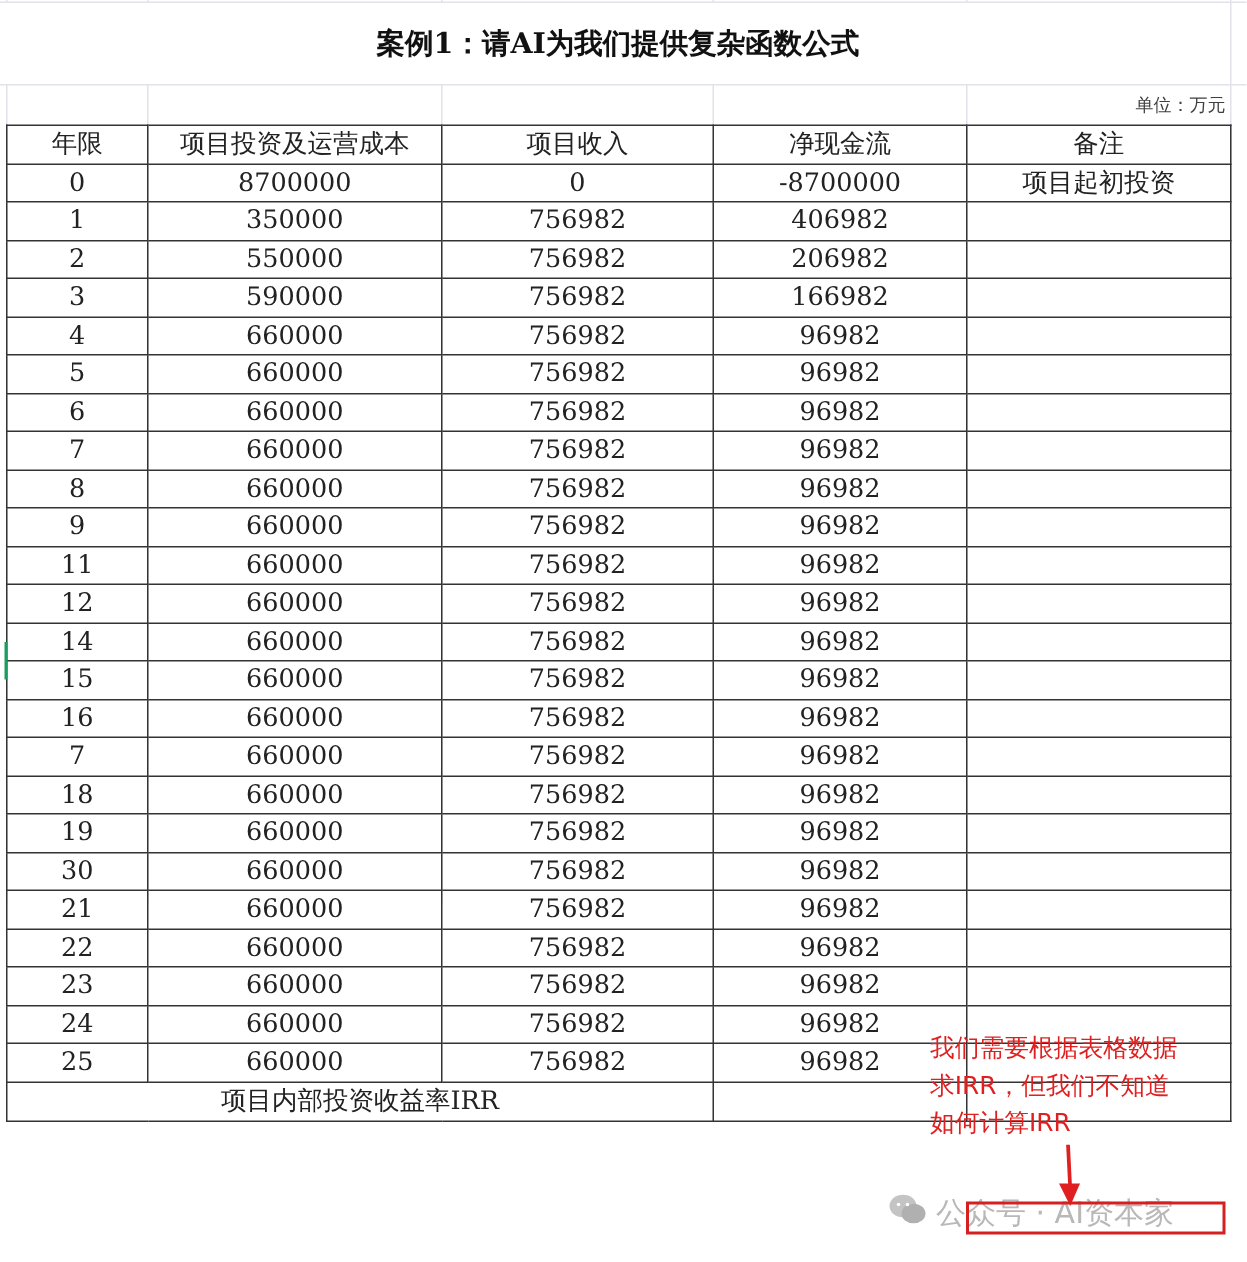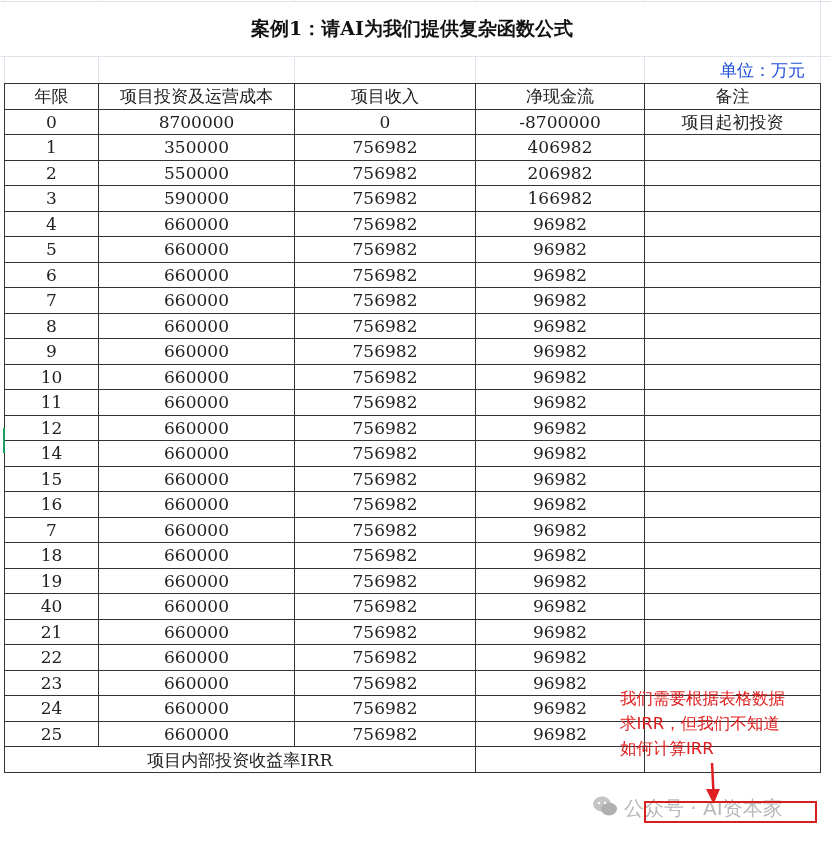--- a/index.html
+++ b/index.html
@@ -5,22 +5,22 @@
   html, body { margin:0; padding:0; background:#ffffff; }
   body { width:831px; height:841px; position:relative; overflow:hidden;
          font-family:"DejaVu Serif","Liberation Serif",serif; color:#222; }
   .sheet { position:absolute; left:0; top:0; width:831px; height:602px; }
   
   .gl-v { position:absolute; top:0; bottom:0; width:1px; background:#e2e2ea; }
   .gl-h { position:absolute; left:0; right:0; height:1px; background:#e2e2ea; }
   .title { position:absolute; left:4px; width:816px; top:2px; height:54px;
            display:flex; align-items:center; justify-content:center;
            font-weight:bold; font-size:19px; color:#111; background:#fff; }
-  .unit { position:absolute; right:26px; top:58px; height:25px; font-size:17px;
-          display:flex; align-items:center; color:#1d4ed8; }
+  .unit { position:absolute; right:14px; top:58px; height:25px; font-size:12px;
+          display:flex; align-items:center; color:#404040; }
   table.data { position:absolute; left:4px; top:83px; border-collapse:collapse;
                table-layout:fixed; width:816px; }
   table.data td { border:1.5px solid #333; height:24.5px; padding:0; text-align:center;
                   font-size:17px; line-height:24px; white-space:nowrap; overflow:hidden;
                   color:#222; background:#fff; }
   table.data tr.irr td { height:25px; }
   .annot { position:absolute; left:620px; top:686px; width:210px; color:#e02020;
            font-family:"DejaVu Sans","Liberation Sans",sans-serif; font-size:16.5px;
            line-height:25px; background:transparent; }
   .arrow { position:absolute; left:706px; top:763px; }
@@ -128,27 +128,20 @@
           <td></td>
         </tr>
         <tr>
           <td>9</td>
           <td>660000</td>
           <td>756982</td>
           <td>96982</td>
           <td></td>
         </tr>
         <tr>
-          <td>10</td>
-          <td>660000</td>
-          <td>756982</td>
-          <td>96982</td>
-          <td></td>
-        </tr>
-        <tr>
           <td>11</td>
           <td>660000</td>
           <td>756982</td>
           <td>96982</td>
           <td></td>
         </tr>
         <tr>
           <td>12</td>
           <td>660000</td>
           <td>756982</td>
@@ -191,21 +184,21 @@
           <td></td>
         </tr>
         <tr>
           <td>19</td>
           <td>660000</td>
           <td>756982</td>
           <td>96982</td>
           <td></td>
         </tr>
         <tr>
-          <td>40</td>
+          <td>30</td>
           <td>660000</td>
           <td>756982</td>
           <td>96982</td>
           <td></td>
         </tr>
         <tr>
           <td>21</td>
           <td>660000</td>
           <td>756982</td>
           <td>96982</td>

